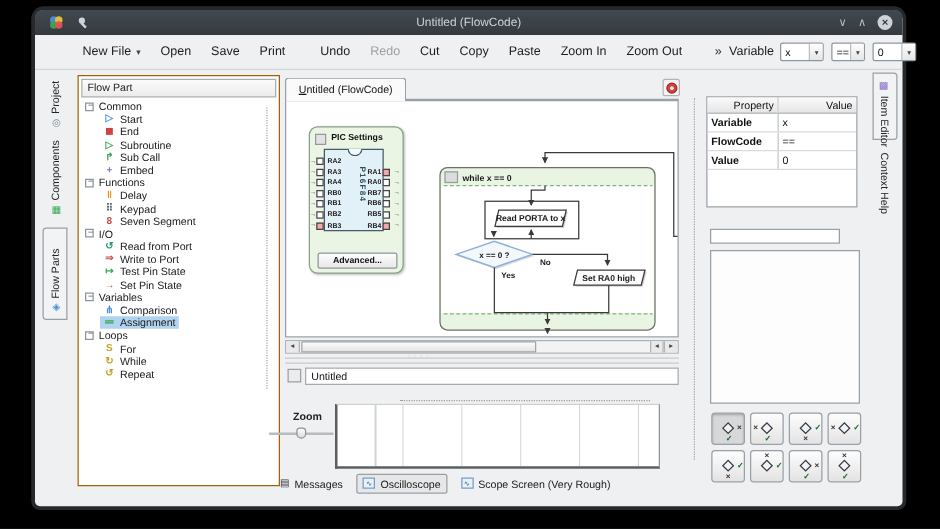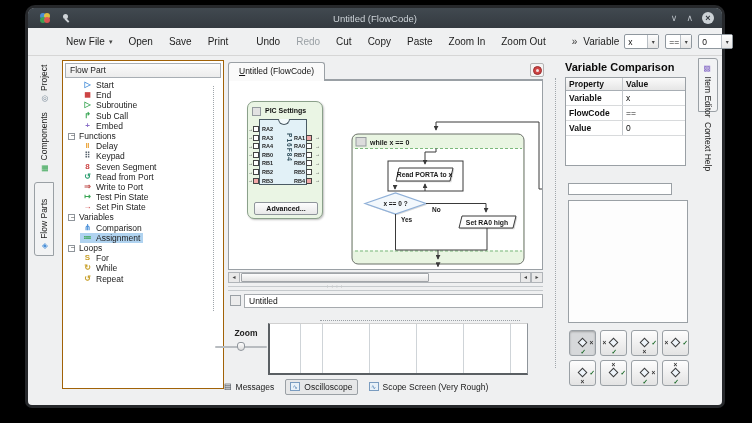--- a/index.html
+++ b/index.html
@@ -167,22 +167,22 @@
                    justify-content:center; }
 
   
   .vsplit { position:absolute; width:0; border-left:1px dotted #a0a6ab; }
 
   
   .ie-title { position:absolute; left:537px; top:53px; font-size:11px; font-weight:bold; color:#0a0a0a; }
   .prop-table { position:absolute; left:537px; top:69px; width:121px; height:89px;
                 background:#fff; border:1px solid #9aa0a5; font-size:8.5px; }
   .pt-row { display:flex; height:13px; line-height:12px; }
-  .pt-row.hdr .cell { background:linear-gradient(#fafafa,#e6e6e6); font-weight:bold;
-                      text-align:left; border-bottom:1px solid #a8aeb4; }
+  .pt-row.hdr .cell { background:linear-gradient(#fafafa,#e6e6e6); font-weight:normal;
+                      text-align:right; border-bottom:1px solid #a8aeb4; }
   .pt-row .cell { border-right:1px solid #c2c6ca; padding:0 3px; color:#111; }
   .pt-row .c1 { width:57px; font-weight:bold; }
   .pt-row .c2 { flex:1; border-right:none; font-weight:normal; }
   .pt-row.body { height:15px; line-height:15px; border-bottom:1px solid #d8dadc; }
   .ie-input { position:absolute; left:540px; top:175px; width:104px; height:12px;
               background:#fff; border:1px solid #9aa0a5; }
   .ie-bigbox { position:absolute; left:540px; top:192px; width:120px; height:123px;
                background:#fdfdfd; border:1px solid #9aa0a5; }
 
   .dec-grid { position:absolute; left:541px; top:322px; width:122px; height:58px; }
@@ -289,20 +289,24 @@
       </div>
       <div class="vtab selected" style="width: 74px; height: 20px; left: 6px; top: 248px; transform: rotate(-90deg);">
         <span class="ticon" style="color: rgb(74, 144, 217);">◈</span>
         <span>Flow Parts</span>
       </div>
     </div>
 
   <div class="tree-panel">
     <div class="tree-header">Flow Part</div>
     <div id="tree-rows">
+        <div class="tree-row group">
+          <span class="expander"></span>
+          <span>Common</span>
+        </div>
         <div class="tree-row child">
           <span class="sel-wrap">
             <span class="titem" style="color: rgb(74, 144, 217);">▷</span>
             <span>Start</span>
           </span>
         </div>
         <div class="tree-row child">
           <span class="sel-wrap">
             <span class="titem" style="color: rgb(204, 68, 68);">◼</span>
             <span>End</span>
@@ -340,20 +344,24 @@
           <span class="sel-wrap">
             <span class="titem" style="color: rgb(90, 101, 112);">⠿</span>
             <span>Keypad</span>
           </span>
         </div>
         <div class="tree-row child">
           <span class="sel-wrap">
             <span class="titem" style="color: rgb(204, 68, 68);">8</span>
             <span>Seven Segment</span>
           </span>
+        </div>
+        <div class="tree-row group">
+          <span class="expander"></span>
+          <span>I/O</span>
         </div>
         <div class="tree-row child">
           <span class="sel-wrap">
             <span class="titem" style="color: rgb(42, 157, 111);">↺</span>
             <span>Read from Port</span>
           </span>
         </div>
         <div class="tree-row child">
           <span class="sel-wrap">
             <span class="titem" style="color: rgb(192, 80, 77);">⇒</span>
@@ -571,21 +579,20 @@
       <div class="btab selected">
         <span class="boxicon">∿</span>
         <span>Oscilloscope</span>
       </div>
       <div class="btab">
         <span class="boxicon">∿</span>
         <span>Scope Screen (Very Rough)</span>
       </div>
     </div>
 
-  <div class="ie-title">Variable Comparison</div>
   <div class="prop-table" id="prop-table">
       <div class="pt-row hdr">
         <div class="cell c1">Property</div>
         <div class="cell c2">Value</div>
       </div>
       <div class="pt-row body">
         <div class="cell c1">Variable</div>
         <div class="cell c2">x</div>
       </div>
       <div class="pt-row body">

